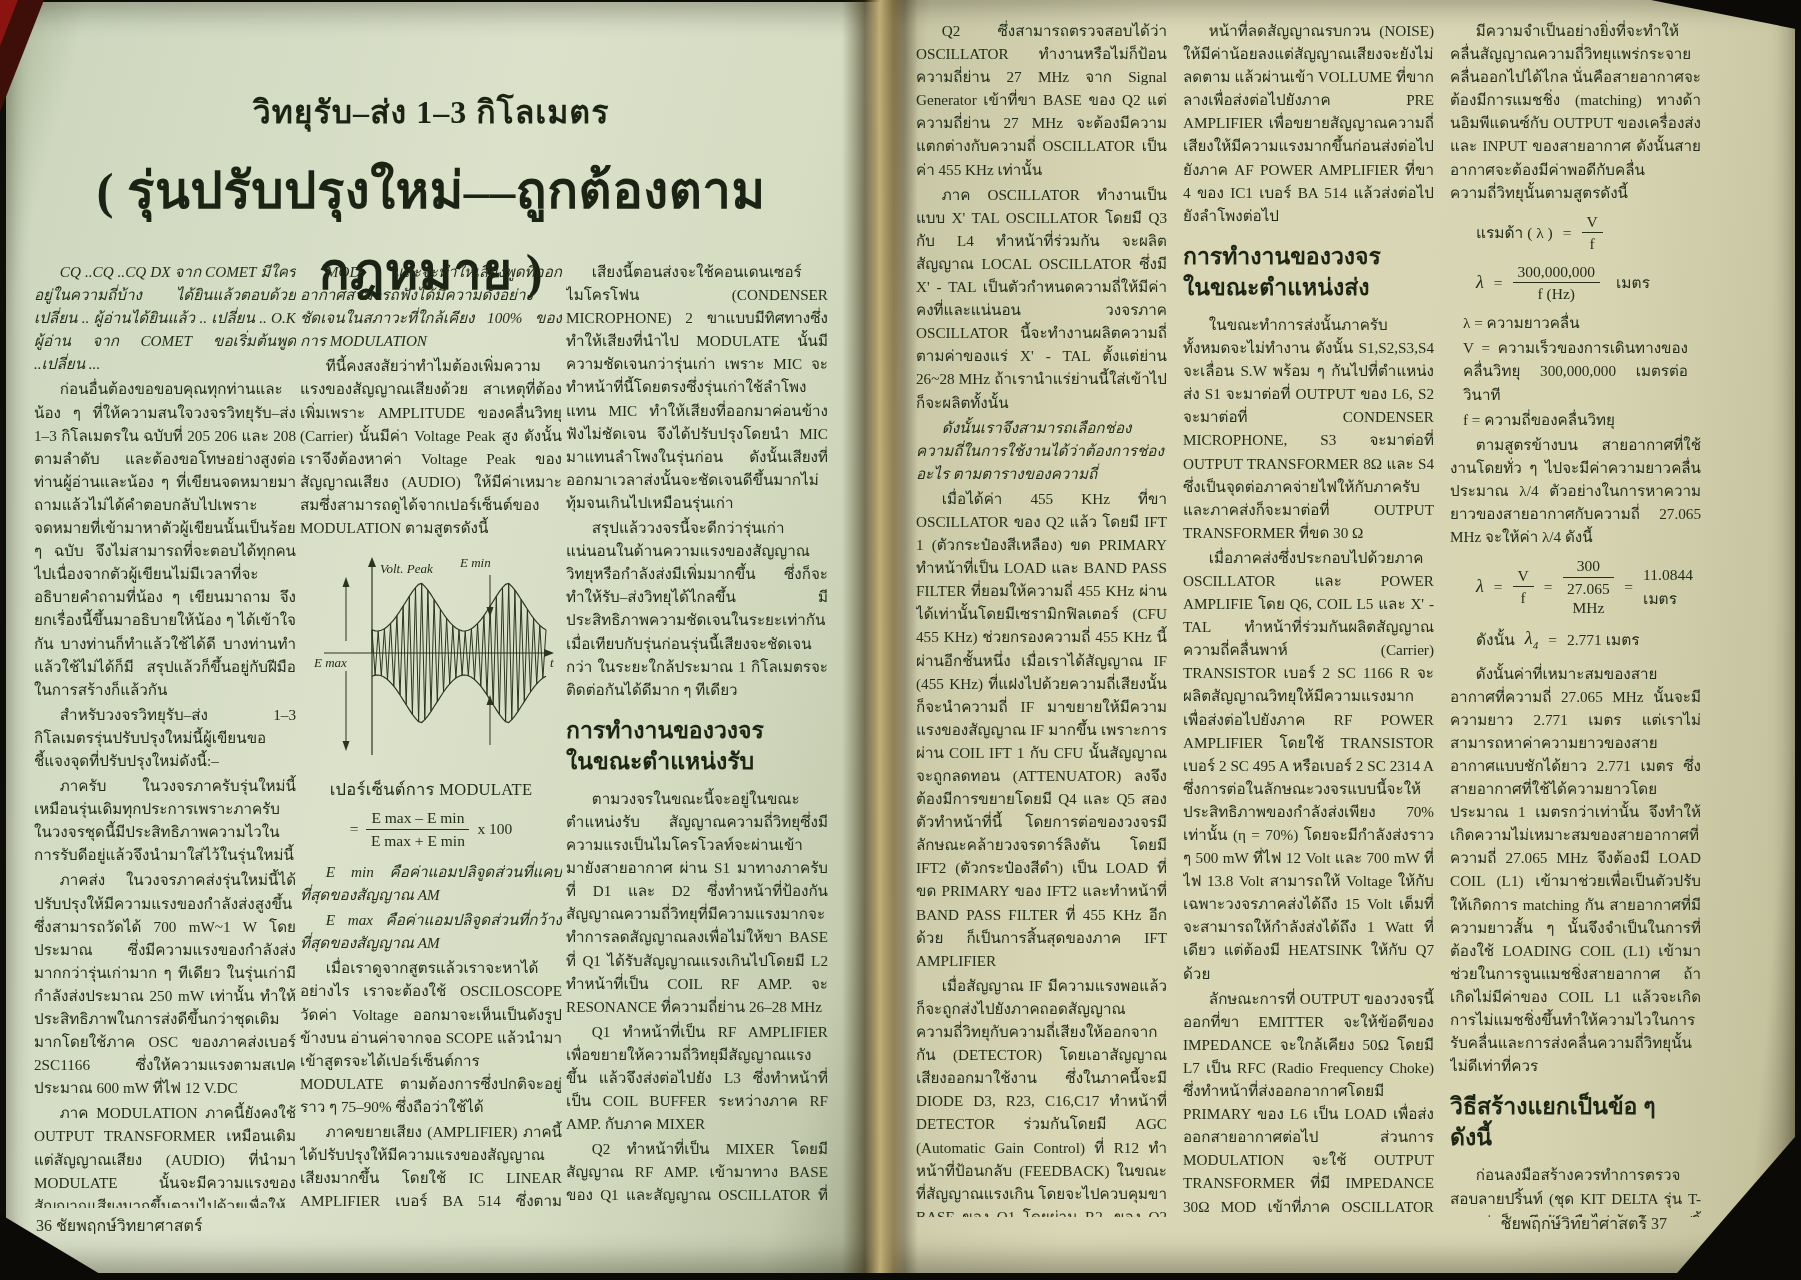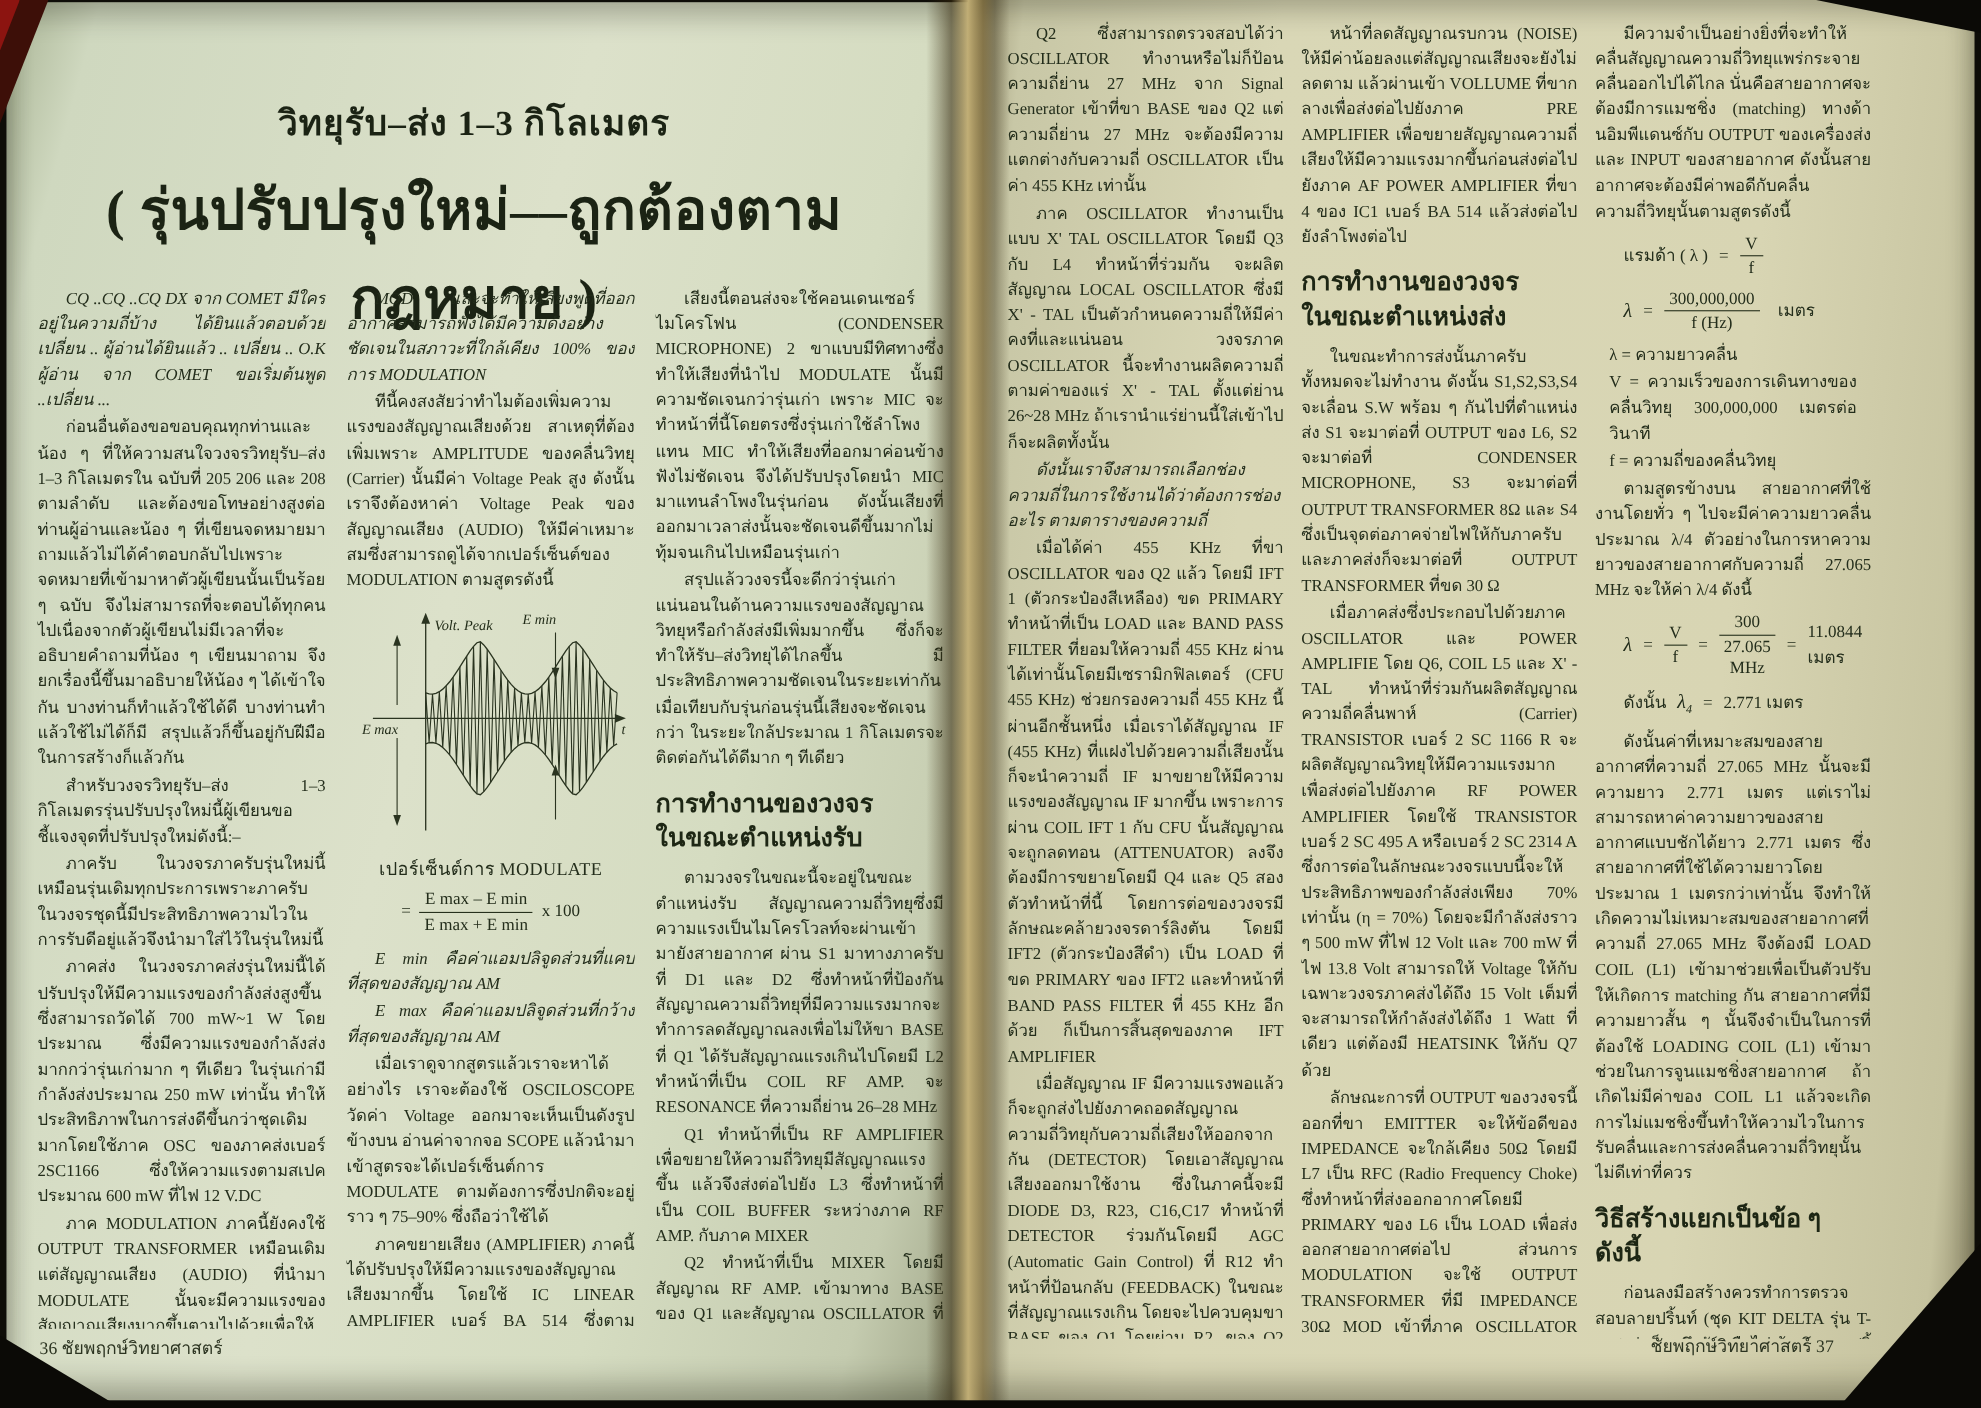--- a/index.html
+++ b/index.html
@@ -30,21 +30,21 @@
   .corner.bl{left:0;bottom:0;width:110px;height:66px;clip-path:polygon(0 0,0 100%,100% 100%);}
   .corner.br{right:0;bottom:0;width:130px;height:150px;clip-path:polygon(100% 0,100% 100%,0 100%);}
   .edge-bottom{position:absolute;left:0;bottom:0;width:100%;height:7px;background:#0b0a06;z-index:8;}
 
   
   .title-wrap{position:absolute;left:20px;top:84px;width:810px;text-align:center;color:#1b2314;}
   .title-line1{font-size:32px;font-weight:700;letter-spacing:1px;}
   .title-line2{font-size:51px;font-weight:700;margin-top:12px;letter-spacing:.5px;}
   .byline{font-size:21px;font-weight:700;margin-top:20px;color:#27301d;}
 
-  .cols-left{position:absolute;left:28px;top:258px;width:824px;display:flex;gap:4px;justify-content:space-between;}
+  .cols-left{position:absolute;left:28px;top:258px;width:824px;display:flex;gap:4px;}
   .cols-left .col{width:262px;height:948px;}
   .cols-right{position:absolute;left:36px;top:19px;width:786px;display:flex;gap:16px;}
   .cols-right .col{width:251px;height:1198px;}
 
   .col{
     overflow:hidden;
     font-size:15.2px;line-height:1.52;color:#232d1b;text-align:justify;
   }
   .blk{margin:0 0 2px 0;}
   .blk.p{text-indent:1.7em;}

